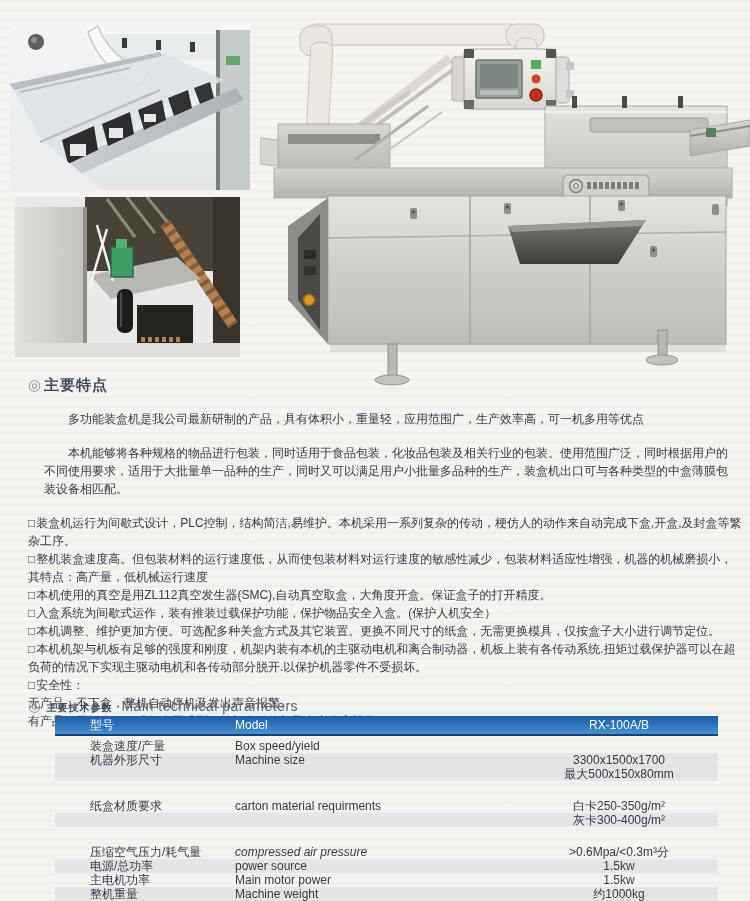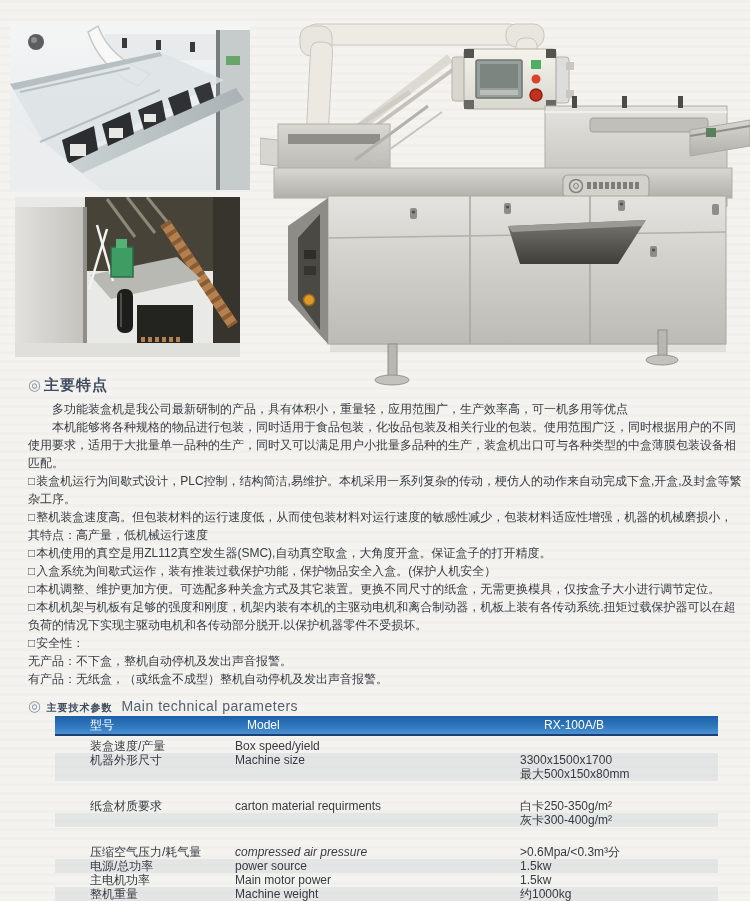--- a/index.html
+++ b/index.html
@@ -14,39 +14,39 @@
 
   
   .photo1{left:10px;top:22px;width:240px;height:168px;}
   .photo2{left:15px;top:197px;width:225px;height:160px;}
   .machine{left:260px;top:0;width:490px;height:395px;}
 
   
   .features{left:28px;top:376px;width:716px;color:#373b42;font-size:12px;line-height:18px;}
   .sec-head{font-size:15px;font-weight:bold;color:#3d4a5f;letter-spacing:1px;margin-bottom:6px;}
   .sec-head .marker{color:#8694a6;font-weight:normal;margin-right:2px;}
-  .para{text-indent:2em;margin:0;}
+  .para{text-indent:2em;margin:16px;}
   .bullet{margin:0;}
   .bullet .sq{margin-right:1px;color:#4a4e55;}
   .safety{margin:0;}
 
   
   .tech-head{left:28px;top:697px;color:#3d4a5f;}
   .tech-head .zh{font-size:10px;font-weight:bold;letter-spacing:1px;}
   .tech-head .en{font-size:14px;color:#55606f;letter-spacing:.5px;}
   .ptable{left:55px;top:716px;width:663px;font-size:12px;color:#363a41;}
   .t-line{display:flex;line-height:14px;}
   .t-line.stripe{background:rgba(173,188,202,.22);}
   .t-line.gap{margin-top:18px;}
   .c1{width:180px;padding-left:35px;box-sizing:border-box;flex:none;}
   .c2{width:285px;flex:none;}
-  .c3{flex:1;}
+  .c3{flex:1;text-align:center;}
   .t-header{display:flex;align-items:center;height:18px;line-height:18px;color:#ffffff;
             background:linear-gradient(180deg,#1e5fa7 0%,#2f77bd 55%,#4a92d2 100%);
-            border-bottom:2px solid #1b3f72;gap:12px;}
+            border-bottom:2px solid #1b3f72;}
   .t-header .c1,.t-header .c2,.t-header .c3{font-weight:normal;}
   .t-body{padding-top:3px;}
   .en-italic{font-style:italic;}
 </style>
 </head>
 <body>
 
 <div class="page">
 
   <svg class="abs photo1" viewBox="0 0 240 168">

